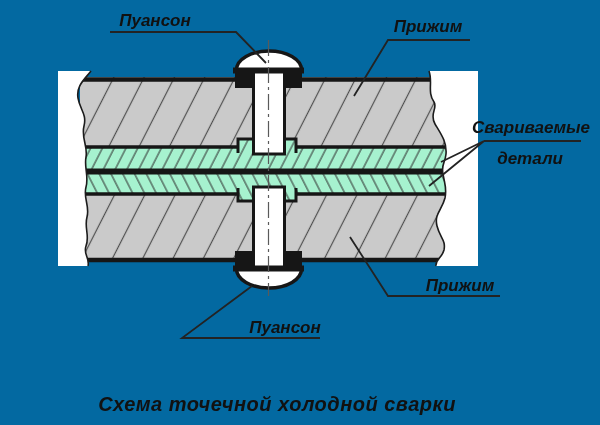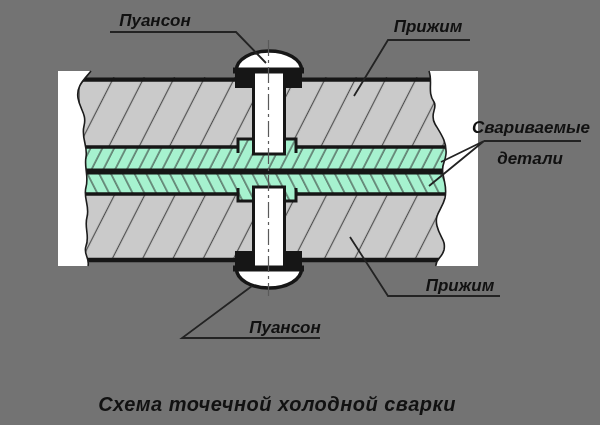--- a/index.html
+++ b/index.html
@@ -1,19 +1,19 @@
 <!DOCTYPE html>
 <html><head>
 <meta charset="utf-8">
 <style>
   html,body{margin:0;padding:0;background:#ffffff;}
   .stage{
     position:relative;
     width:600px;height:425px;
-    background:#737373;
+    background:#0369a1;
     overflow:hidden;
     font-family:"Liberation Sans", sans-serif;
   }
   svg{position:absolute;left:0;top:0;}
   text{
     font-family:"Liberation Sans", sans-serif;
     font-weight:bold;
     font-style:italic;
     fill:#111111;
   }

